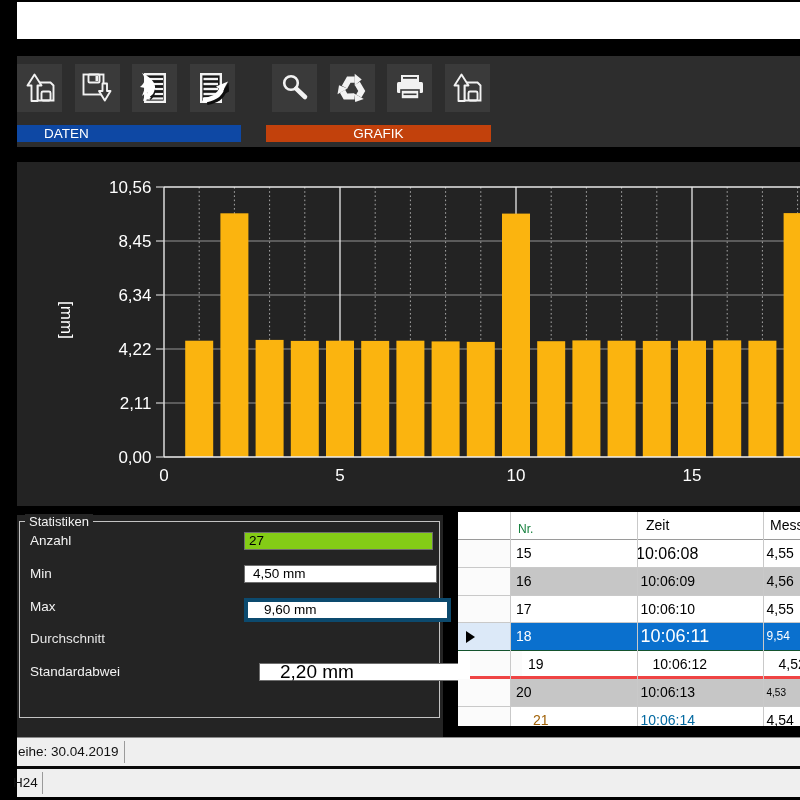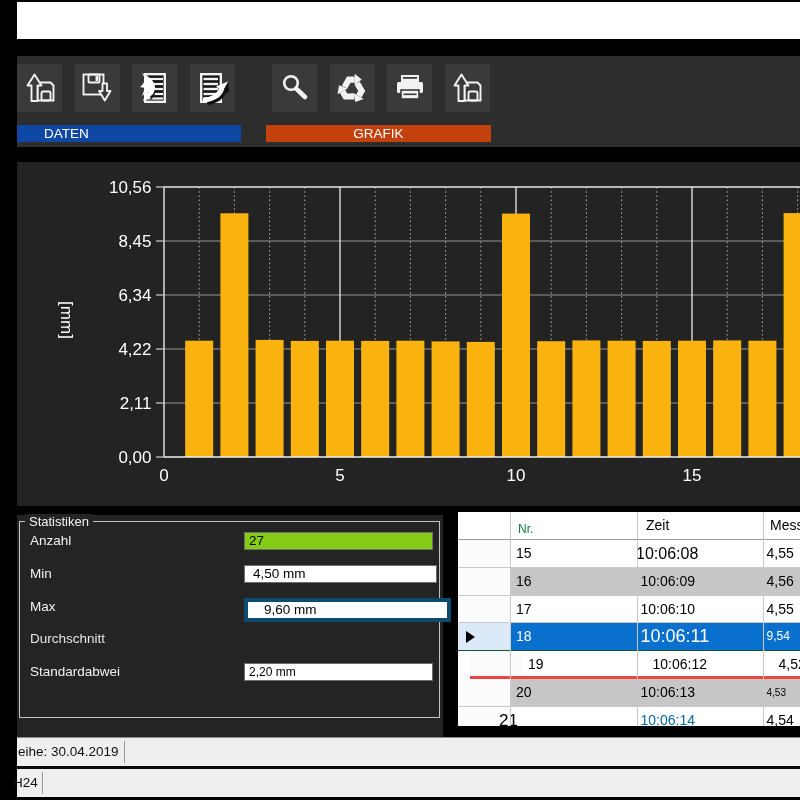--- a/index.html
+++ b/index.html
@@ -175,21 +175,21 @@
 <div style="position:absolute;left:2px;top:521px;width:419px;height:195px;border:1px solid #c3c3c3"></div>
 <div style="position:absolute;left:8px;top:514px;background:#242424;padding:0 4px;color:#f2f2f2;font-size:13px;line-height:15px">Statistiken</div>
 <div style="position:absolute;left:13px;top:532px;height:18px;line-height:18px;color:#f2f2f2;font-size:13.5px">Anzahl</div>
 <div style="position:absolute;left:227px;top:532px;width:187px;height:16px;background:#84cc16;border:1px solid #6e6e6e;color:#000;font-size:13.5px;line-height:16px;padding-left:4px;box-sizing:content-box;width:183px">27</div>
 <div style="position:absolute;left:13px;top:565px;height:18px;line-height:18px;color:#f2f2f2;font-size:13.5px">Min</div>
 <div style="position:absolute;left:227px;top:565px;width:187px;height:16px;background:#fff;border:1px solid #6e6e6e;color:#000;font-size:13.5px;line-height:16px;padding-left:8px;box-sizing:content-box;width:183px">4,50 mm</div>
 <div style="position:absolute;left:13px;top:598px;height:18px;line-height:18px;color:#f2f2f2;font-size:13.5px">Max</div>
 <div style="position:absolute;left:227px;top:598px;width:187px;height:16px;background:#ffffff;border:4px solid #0c4a6e;color:#000;font-size:13.5px;line-height:16px;padding-left:16px;box-sizing:content-box;width:183px">9,60 mm</div>
 <div style="position:absolute;left:13px;top:630px;height:18px;line-height:18px;color:#e5e5e5;font-size:13.5px">Durchschnitt</div>
 <div style="position:absolute;left:13px;top:663px;height:18px;line-height:18px;color:#f2f2f2;font-size:13.5px">Standardabwei</div>
-<div style="position:absolute;left:227px;top:663px;width:187px;height:16px;background:#fff;border:1px solid #6e6e6e;color:#000;font-size:12px;line-height:16px;padding-left:4px;box-sizing:content-box;width:183px">2,20 mm</div>
+<div style="position:absolute;left:242px;top:663px;width:187px;height:16px;background:#fff;border:1px solid #6e6e6e;color:#000;font-size:19px;line-height:16px;padding-left:20px;box-sizing:content-box;width:183px">2,20 mm</div>
 <div style="position:absolute;left:441px;top:512px;width:359px;height:214px;background:#fff;overflow:hidden">
 <div style="position:absolute;left:0;top:0;width:100%;height:28px;border-bottom:1px solid #9a9a9a;box-sizing:border-box">
         <span style="position:absolute;left:60px;top:4px;line-height:27px;font-size:12px;color:#15803d">Nr.</span>
         <span style="position:absolute;left:188px;top:0;line-height:27px;font-size:14px;color:#000">Zeit</span>
         <span style="position:absolute;left:312px;top:0;line-height:27px;font-size:14px;color:#000">Messwert</span>
       </div>
 <div style="position:absolute;left:0;top:28.0px;width:100%;height:27.75px;border-bottom:1px solid #c9c9c9;box-sizing:border-box">
 <div style="position:absolute;left:0;top:0;width:52px;height:100%;background:#fbfbfb"></div>
 <div style="position:absolute;left:52px;top:0;right:0;height:100%;background:#ffffff"></div>
 <span style="position:absolute;left:58px;top:0;line-height:27.75px;font-size:14px;color:#000">15</span>
@@ -228,21 +228,21 @@
 <div style="position:absolute;left:0;top:166.8px;width:100%;height:27.75px;border-bottom:1px solid #c9c9c9;box-sizing:border-box">
 <div style="position:absolute;left:0;top:0;width:52px;height:100%;background:#fbfbfb"></div>
 <div style="position:absolute;left:52px;top:0;right:0;height:100%;background:#c6c6c6"></div>
 <span style="position:absolute;left:58px;top:0;line-height:27.75px;font-size:14px;color:#000">20</span>
 <span style="position:absolute;left:182.5px;top:0;line-height:27.75px;font-size:14px;color:#000">10:06:13</span>
 <span style="position:absolute;left:308.5px;top:0;line-height:27.75px;font-size:10px;color:#000">4,53</span>
 </div>
 <div style="position:absolute;left:0;top:194.5px;width:100%;height:27.75px;border-bottom:1px solid #c9c9c9;box-sizing:border-box">
 <div style="position:absolute;left:0;top:0;width:52px;height:100%;background:#fbfbfb"></div>
 <div style="position:absolute;left:52px;top:0;right:0;height:100%;background:#ffffff"></div>
-<span style="position:absolute;left:41px;top:0;line-height:27.75px;font-size:17px;color:#000000">21</span>
+<span style="position:absolute;left:75px;top:0;line-height:27.75px;font-size:14px;color:#a16207">21</span>
 <span style="position:absolute;left:182.5px;top:0;line-height:27.75px;font-size:14px;color:#0369a1">10:06:14</span>
 <span style="position:absolute;left:308.5px;top:0;line-height:27.75px;font-size:14px;color:#000">4,54</span>
 </div>
 <div style="position:absolute;left:52px;top:0;width:1px;height:214px;background:#c9c9c9"></div>
 <div style="position:absolute;left:179px;top:0;width:1px;height:214px;background:#c9c9c9"></div>
 <div style="position:absolute;left:304.5px;top:0;width:1px;height:214px;background:#c9c9c9"></div>
 </div>
 <div style="position:absolute;left:0;top:737px;width:800px;height:1px;background:#8a8a8a"></div>
 <div style="position:absolute;left:0;top:738px;width:800px;height:28px;background:#efefef">
       <span style="position:absolute;left:1px;top:0;line-height:28px;font-size:13.5px;color:#111">eihe: 30.04.2019</span>

